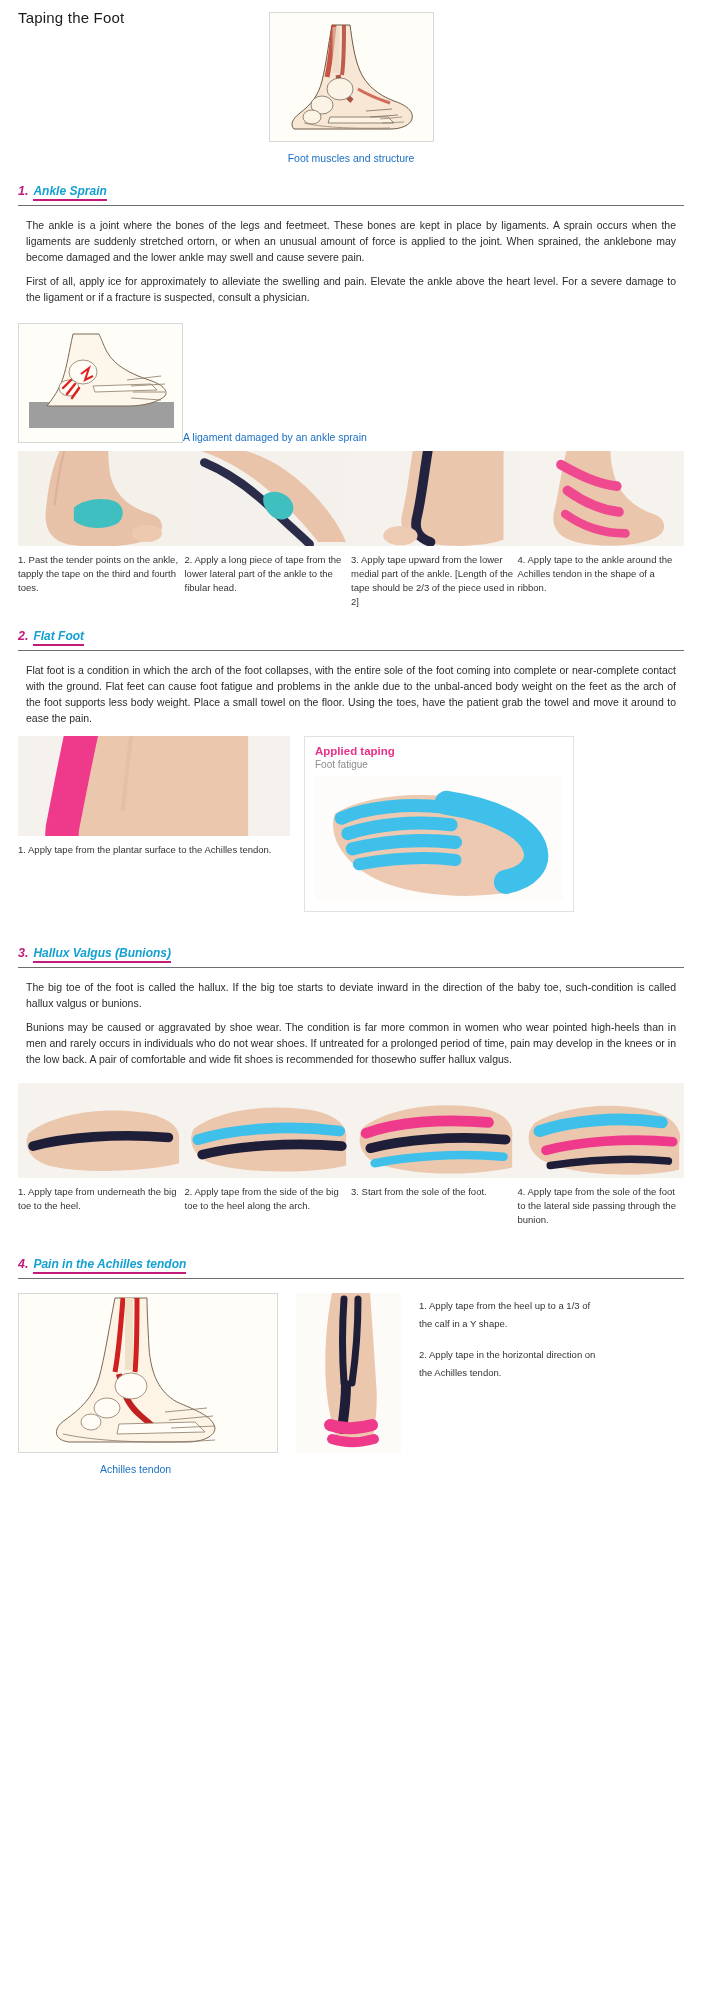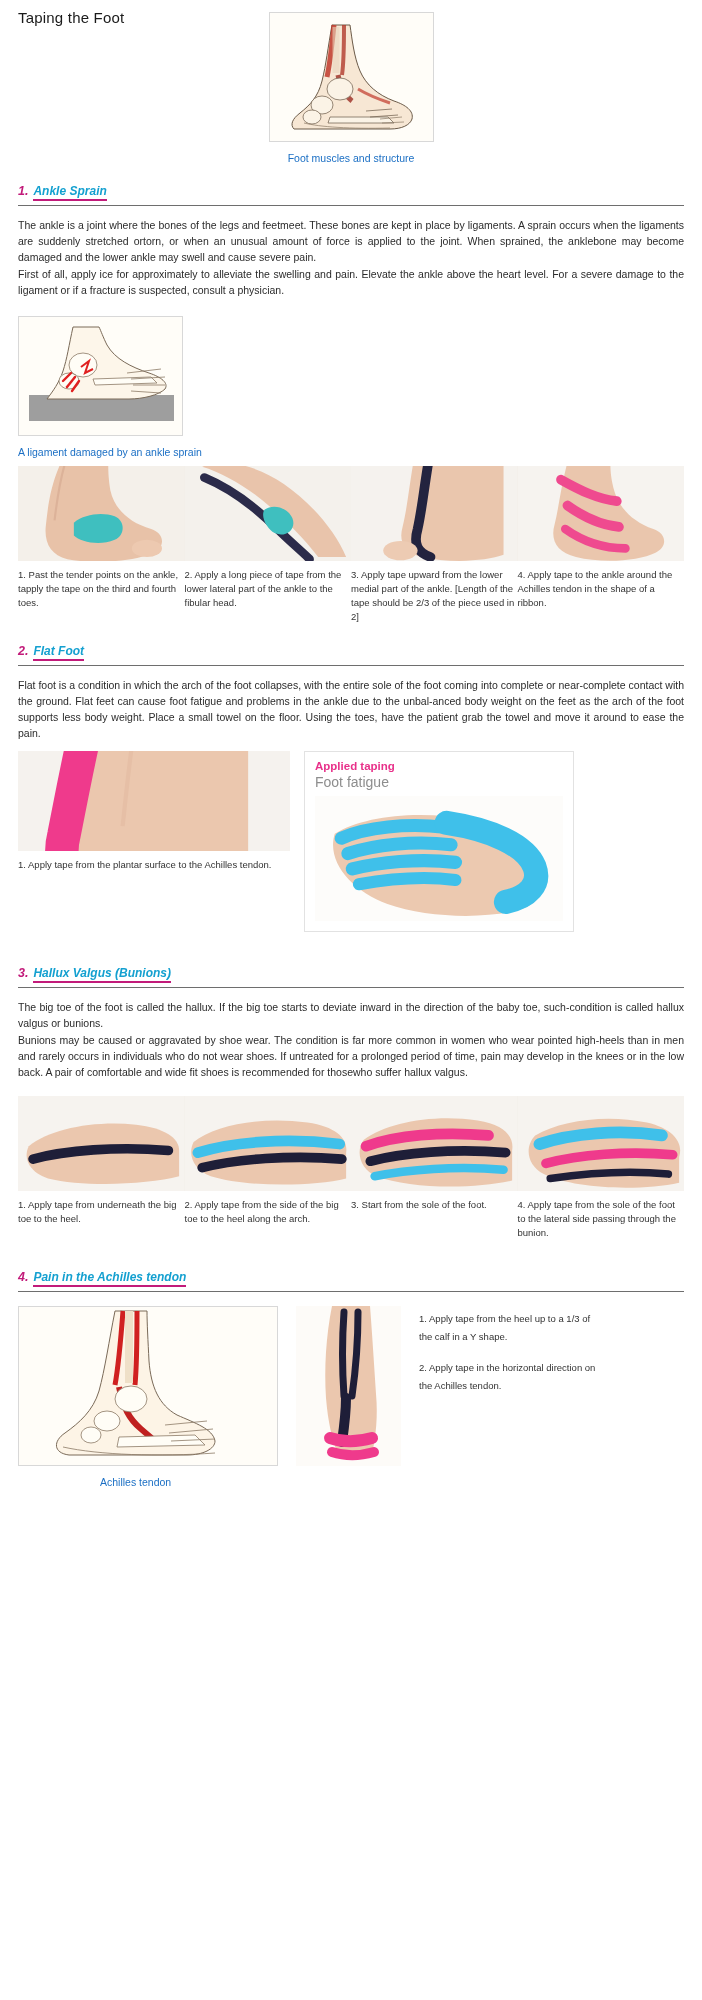--- a/index.html
+++ b/index.html
@@ -84,28 +84,28 @@
   }
 
   
   .body-text {
     font-size: 10.5px;
     line-height: 16px;
     color: #2b2b2b;
     margin-top: 11px;
     text-align: justify;
   }
-  .body-text p { margin: 0; }
+  .body-text p { margin: 8px; }
   .body-text p + p { margin-top: 1px; }
 
   
   .center-fig {
     display: flex;
-    flex-direction: column;
-    align-items: flex-start;
+    flex-direction: row;
+    align-items: flex-end;
     margin-top: 18px;
   }
   .fig-frame {
     border: 1px solid #d8d8d8;
     background: #fffefb;
     position: relative;
     overflow: hidden;
   }
 
   
@@ -147,21 +147,21 @@
     width: 270px;
     background: #fff;
   }
   .applied-title {
     color: #e8318a;
     font-weight: bold;
     font-size: 11.5px;
   }
   .applied-sub {
     color: #8d8d8d;
-    font-size: 14px;
+    font-size: 10px;
     margin-top: 2px;
   }
   .applied-photo {
     margin-top: 6px;
     height: 125px;
     width: 100%;
     overflow: hidden;
     position: relative;
     background: #ffffff;
   }

